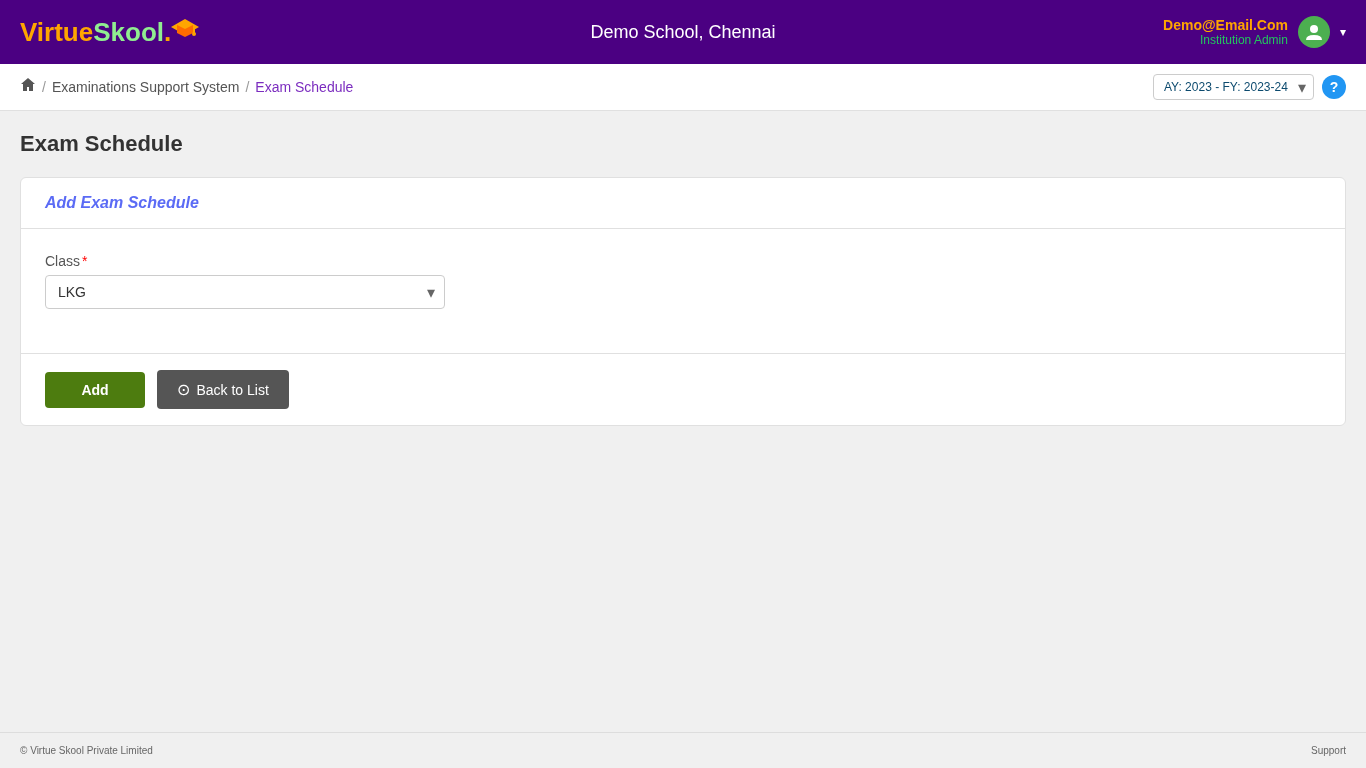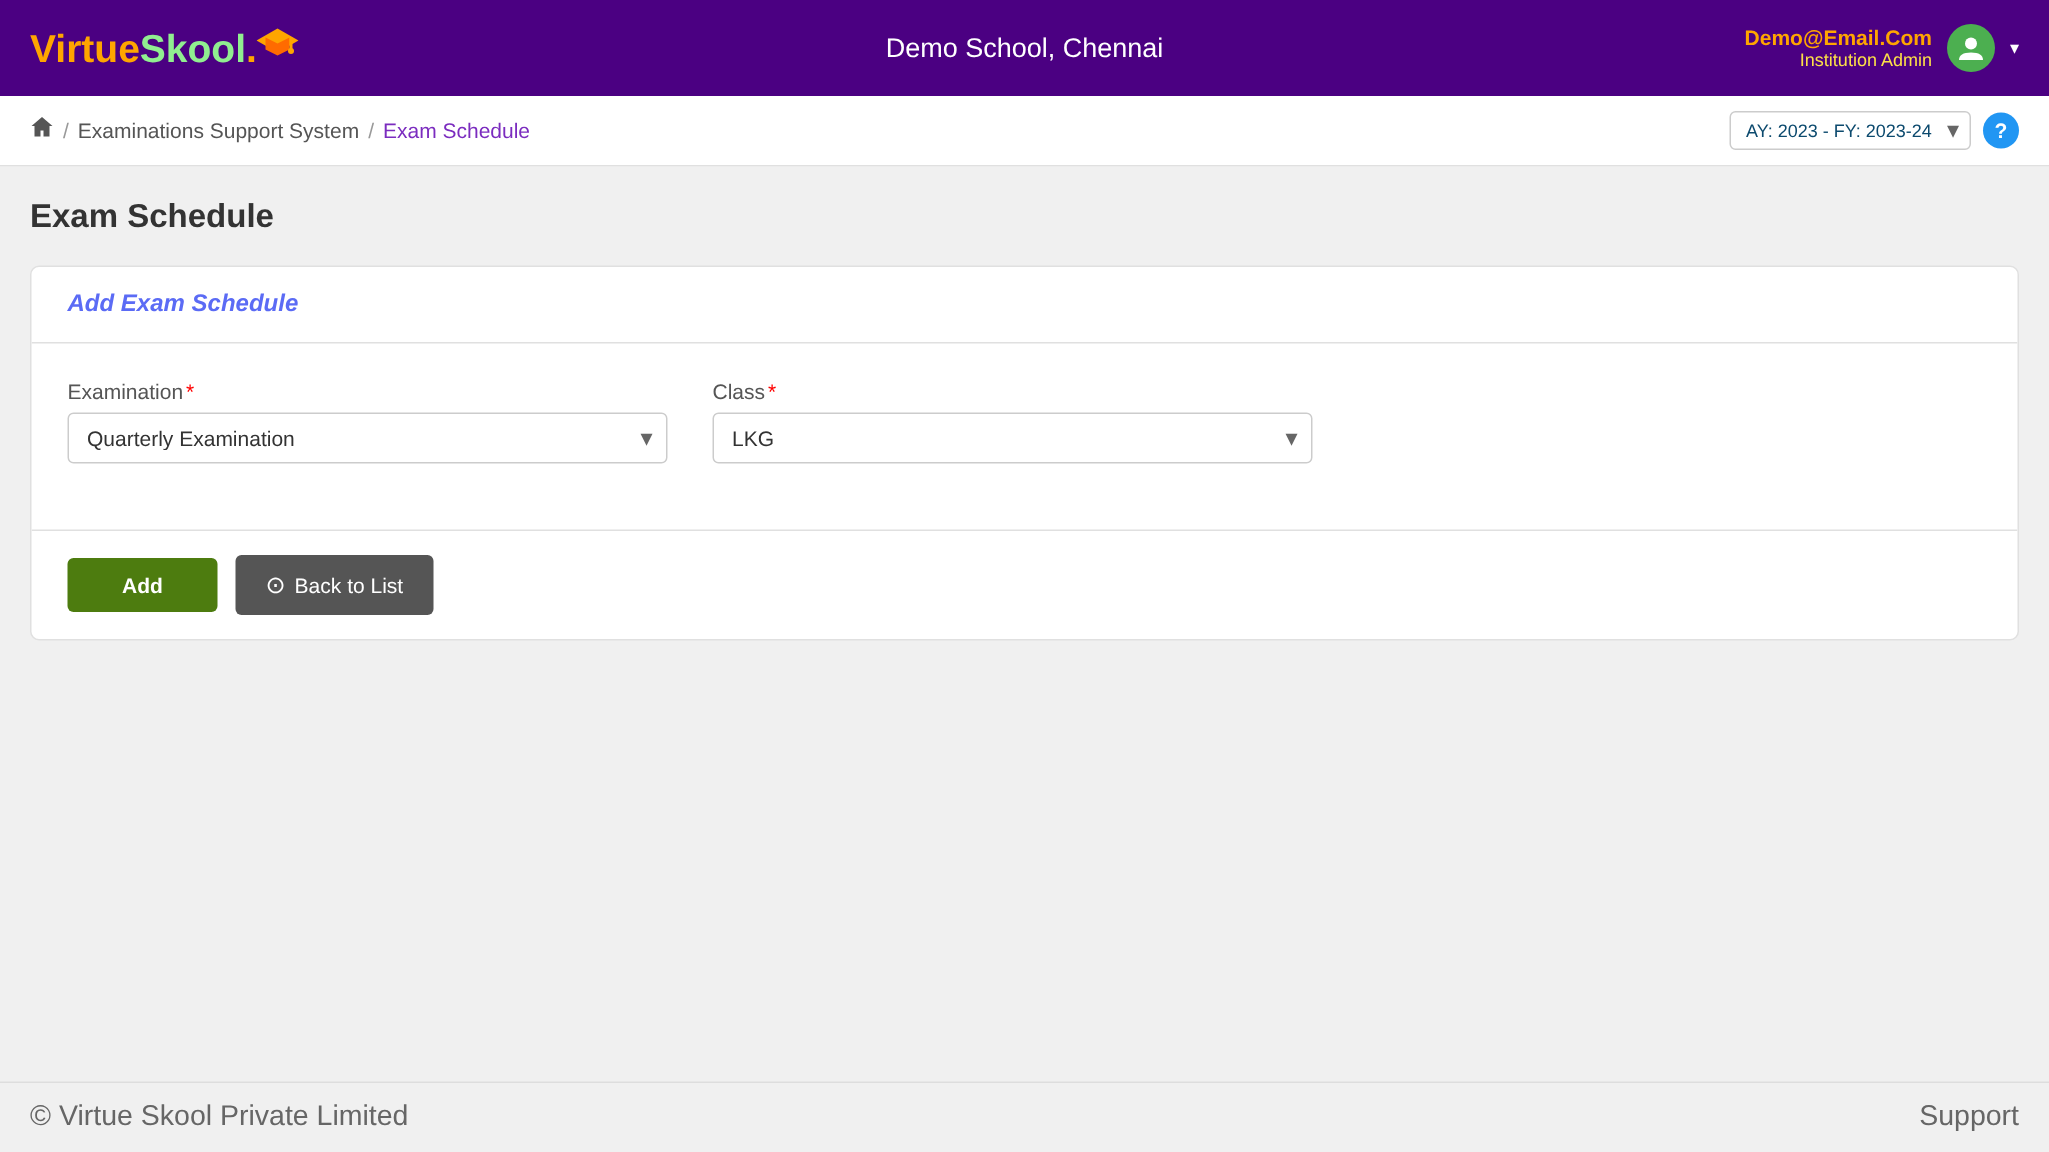--- a/index.html
+++ b/index.html
@@ -64,21 +64,21 @@
       color: white;
     }
 
     .user-email {
       color: #FFA500;
       font-size: 14px;
       font-weight: bold;
     }
 
     .user-role {
-      color: #fde047;
+      color: #22c55e;
       font-size: 12px;
       text-align: right;
     }
 
     .user-avatar {
       width: 32px;
       height: 32px;
       background: #4CAF50;
       border-radius: 50%;
       display: flex;
@@ -307,21 +307,21 @@
       font-size: 16px;
     }
 
     
     .footer {
       background: #f0f0f0;
       padding: 12px 20px;
       display: flex;
       justify-content: space-between;
       align-items: center;
-      font-size: 19px;
+      font-size: 10px;
       color: #666;
       border-top: 1px solid #ddd;
     }
 
     
     .hat-svg {
       display: inline-block;
       vertical-align: middle;
       margin-bottom: 4px;
     }
@@ -389,32 +389,20 @@
   <h1 class="page-title">Exam Schedule</h1>
 
   <div class="form-card">
     <div class="form-card-header">
       <span class="form-card-header-title">Add Exam Schedule</span>
     </div>
 
     <div class="form-card-body">
       <div class="form-row">
 
-        <div class="form-group">
-          <label class="form-label">
-            <span>Examination</span><span class="required-star">*</span>
-          </label>
-          <div class="form-select-wrapper">
-            <select class="form-select">
-              <option value="quarterly">Quarterly Examination</option>
-              <option value="halfyearly">Half Yearly Examination</option>
-              <option value="annual">Annual Examination</option>
-            </select>
-          </div>
-        </div>
 
         <div class="form-group">
           <label class="form-label">
             <span>Class</span><span class="required-star">*</span>
           </label>
           <div class="form-select-wrapper">
             <select class="form-select">
               <option value="lkg">LKG</option>
               <option value="ukg">UKG</option>
               <option value="class1">Class 1</option>

